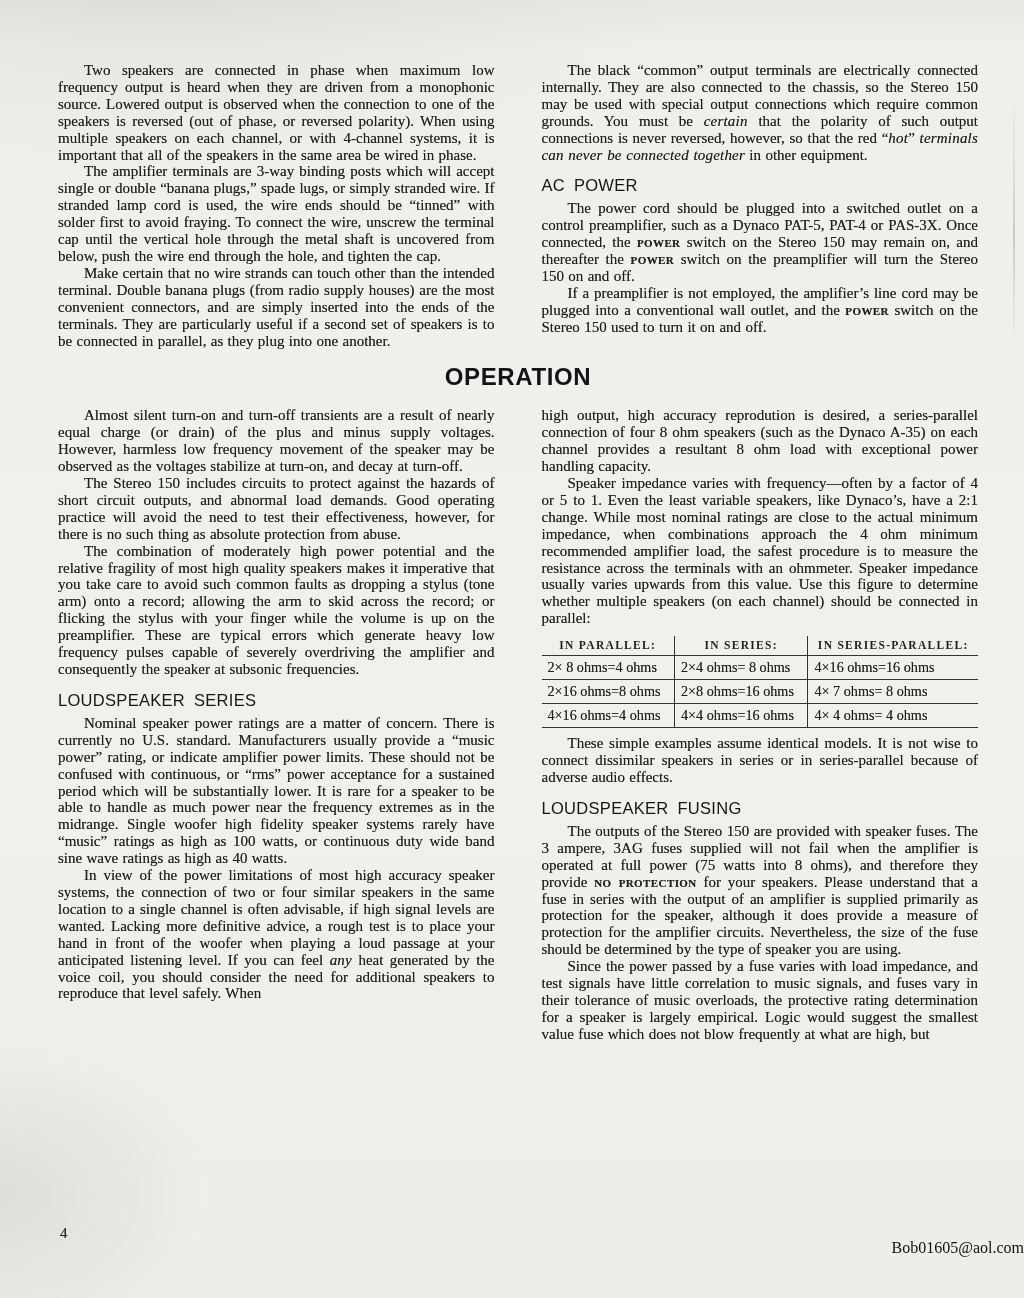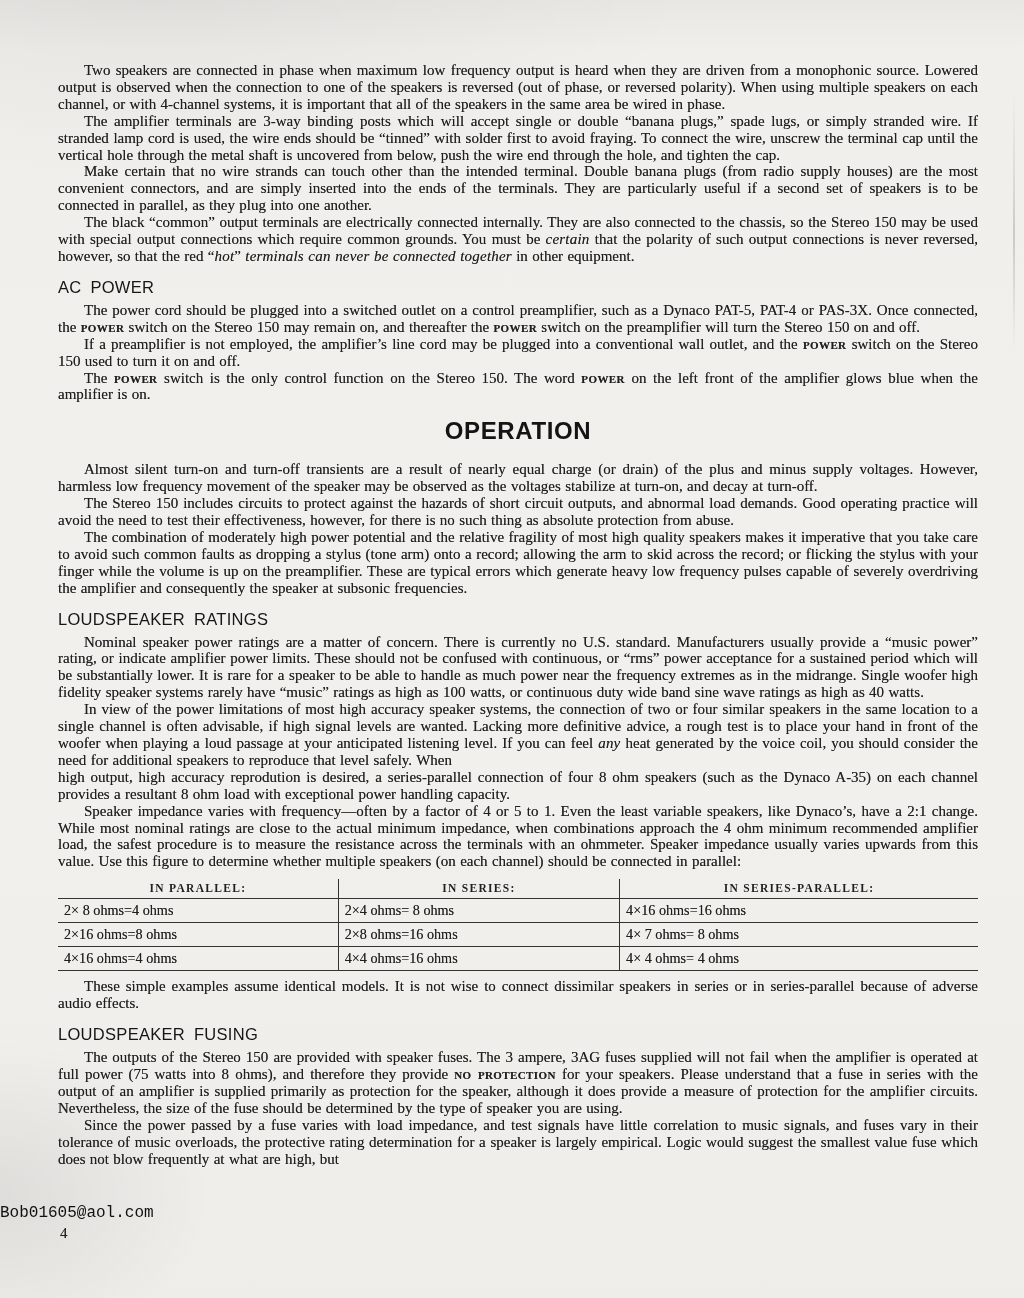--- a/index.html
+++ b/index.html
@@ -16,21 +16,21 @@
     overflow:hidden;
     color:#1f1f1f;
   }
   .scan-crease {
     position:absolute; right:9px; top:90px; width:2px; height:260px;
     background:linear-gradient(180deg, rgba(0,0,0,0) 0%, rgba(0,0,0,0.10) 40%, rgba(0,0,0,0.16) 55%, rgba(0,0,0,0) 100%);
   }
 
   .content {
     position:absolute; left:58px; top:62px; width:920px;
-    display:grid; grid-template-columns:1fr; column-gap:47px;
+    display:grid; grid-template-columns:1fr 1fr; column-gap:47px;
   }
 
   .col { min-width:0; }
 
   p.body {
     margin:0;
     font-size:15px; line-height:16.9px;
     text-align:justify;
     text-indent:26px;
     word-spacing:0.04em;
@@ -76,23 +76,23 @@
   }
   table.impedance th + th,
   table.impedance td + td { border-left:1.6px solid #35332f; }
 
   .page-number {
     position:absolute; left:60px; top:1225px;
     font-size:15px; color:#222;
     text-shadow:0 0 0.45px rgba(20,20,20,0.6);
   }
   .watermark {
-    position:absolute; left:0; right:0; top:1204px;
-    text-align:left;
-    font-family:Liberation Mono, monospace;
+    position:absolute; left:0; right:0; top:1239px;
+    text-align:right;
+    font-family:Liberation Serif, serif;
     font-size:16px; color:#101010;
   }
 </style>
 </head>
 <body>
 
 <div class="page">
   <div class="scan-crease"></div>
 
   <div class="content">
@@ -101,30 +101,29 @@
       <p class="body">Two speakers are connected in phase when maximum low frequency output is heard when they are driven from a monophonic source. Lowered output is observed when the connection to one of the speakers is reversed (out of phase, or reversed polarity). When using multiple speakers on each channel, or with 4-channel systems, it is important that all of the speakers in the same area be wired in phase.</p>
       <p class="body">The amplifier terminals are 3-way binding posts which will accept single or double “banana plugs,” spade lugs, or simply stranded wire. If stranded lamp cord is used, the wire ends should be “tinned” with solder first to avoid fraying. To connect the wire, unscrew the terminal cap until the vertical hole through the metal shaft is uncovered from below, push the wire end through the hole, and tighten the cap.</p>
       <p class="body">Make certain that no wire strands can touch other than the intended terminal. Double banana plugs (from radio supply houses) are the most convenient connectors, and are simply inserted into the ends of the terminals. They are particularly useful if a second set of speakers is to be connected in parallel, as they plug into one another.</p>
     </div>
 
     <div class="col">
       <p class="body">The black “common” output terminals are electrically connected internally. They are also connected to the chassis, so the Stereo 150 may be used with special output connections which require common grounds. You must be <i>certain</i> that the polarity of such output connections is never reversed, however, so that the red “<i>hot</i>” <i>terminals can never be connected together</i> in other equipment.</p>
       <h3 class="sec">AC POWER</h3>
       <p class="body">The power cord should be plugged into a switched outlet on a control preamplifier, such as a Dynaco PAT-5, PAT-4 or PAS-3X. Once connected, the <span class="sc">power</span> switch on the Stereo 150 may remain on, and thereafter the <span class="sc">power</span> switch on the preamplifier will turn the Stereo 150 on and off.</p>
       <p class="body">If a preamplifier is not employed, the amplifier’s line cord may be plugged into a conventional wall outlet, and the <span class="sc">power</span> switch on the Stereo 150 used to turn it on and off.</p>
-      <p class="body">The <span class="sc">power</span> switch is the only control function on the Stereo 150. The word <span class="sc">power</span> on the left front of the amplifier glows blue when the amplifier is on.</p>
     </div>
 
     <div class="operation-title">OPERATION</div>
 
     <div class="col">
       <p class="body">Almost silent turn-on and turn-off transients are a result of nearly equal charge (or drain) of the plus and minus supply voltages. However, harmless low frequency movement of the speaker may be observed as the voltages stabilize at turn-on, and decay at turn-off.</p>
       <p class="body">The Stereo 150 includes circuits to protect against the hazards of short circuit outputs, and abnormal load demands. Good operating practice will avoid the need to test their effectiveness, however, for there is no such thing as absolute protection from abuse.</p>
       <p class="body">The combination of moderately high power potential and the relative fragility of most high quality speakers makes it imperative that you take care to avoid such common faults as dropping a stylus (tone arm) onto a record; allowing the arm to skid across the record; or flicking the stylus with your finger while the volume is up on the preamplifier. These are typical errors which generate heavy low frequency pulses capable of severely overdriving the amplifier and consequently the speaker at subsonic frequencies.</p>
-      <h3 class="sec">LOUDSPEAKER RATINGS</h3>
+      <h3 class="sec">LOUDSPEAKER SERIES</h3>
       <p class="body">Nominal speaker power ratings are a matter of concern. There is currently no U.S. standard. Manufacturers usually provide a “music power” rating, or indicate amplifier power limits. These should not be confused with continuous, or “rms” power acceptance for a sustained period which will be substantially lower. It is rare for a speaker to be able to handle as much power near the frequency extremes as in the midrange. Single woofer high fidelity speaker systems rarely have “music” ratings as high as 100 watts, or continuous duty wide band sine wave ratings as high as 40 watts.</p>
       <p class="body">In view of the power limitations of most high accuracy speaker systems, the connection of two or four similar speakers in the same location to a single channel is often advisable, if high signal levels are wanted. Lacking more definitive advice, a rough test is to place your hand in front of the woofer when playing a loud passage at your anticipated listening level. If you can feel <i>any</i> heat generated by the voice coil, you should consider the need for additional speakers to reproduce that level safely. When</p>
     </div>
 
     <div class="col">
       <p class="body noindent">high output, high accuracy reprodution is desired, a series-parallel connection of four 8 ohm speakers (such as the Dynaco A-35) on each channel provides a resultant 8 ohm load with exceptional power handling capacity.</p>
       <p class="body">Speaker impedance varies with frequency—often by a factor of 4 or 5 to 1. Even the least variable speakers, like Dynaco’s, have a 2:1 change. While most nominal ratings are close to the actual minimum impedance, when combinations approach the 4 ohm minimum recommended amplifier load, the safest procedure is to measure the resistance across the terminals with an ohmmeter. Speaker impedance usually varies upwards from this value. Use this figure to determine whether multiple speakers (on each channel) should be connected in parallel:</p>
 
       <table class="impedance">
         <thead>

